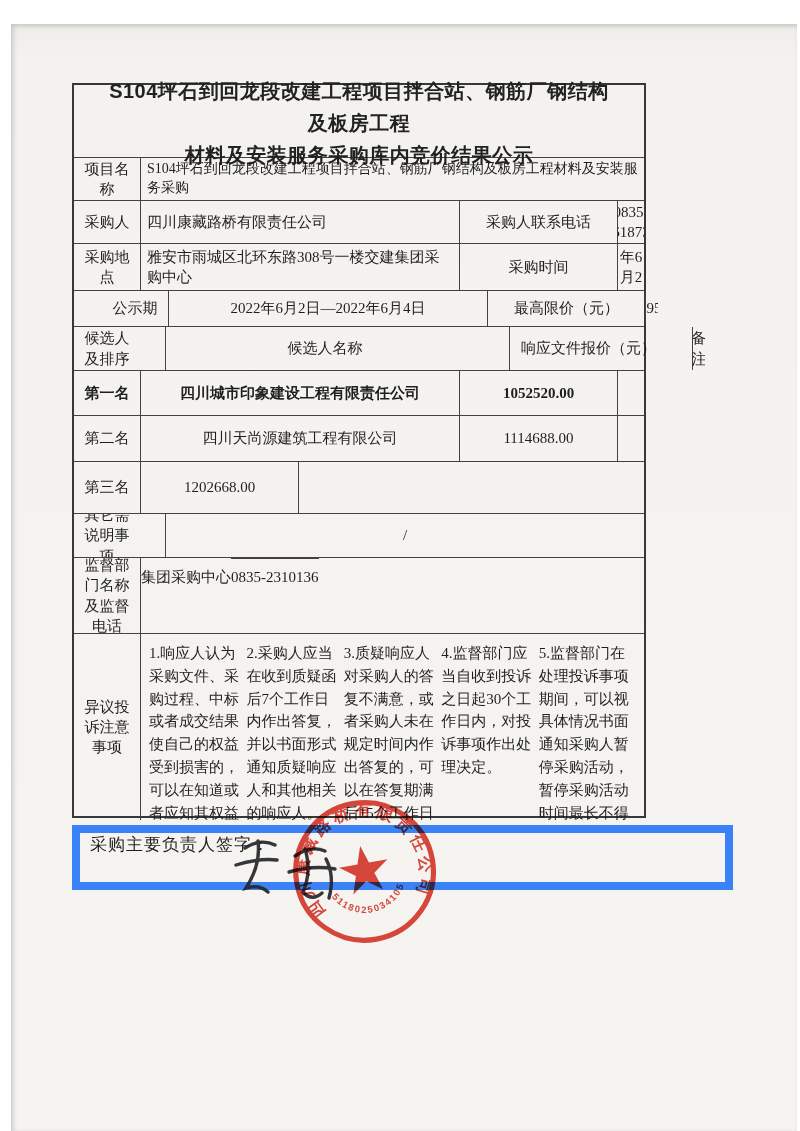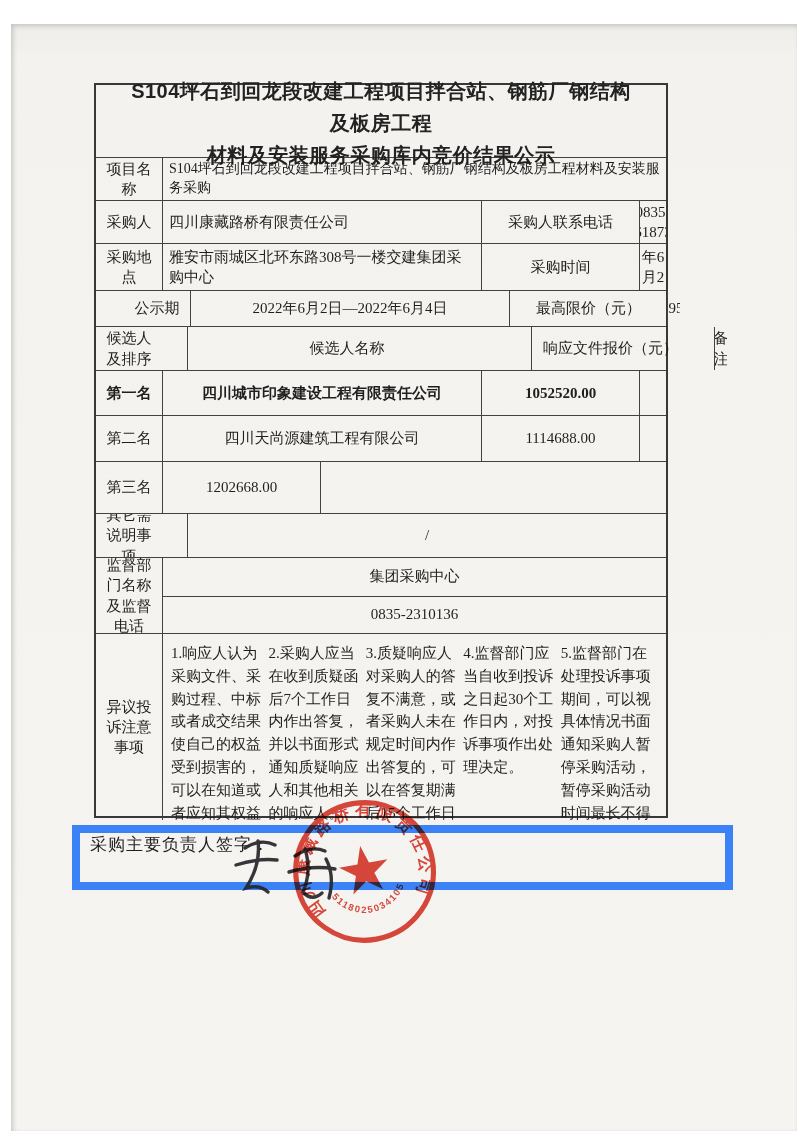--- a/index.html
+++ b/index.html
@@ -10,21 +10,21 @@
     font-family:"Liberation Serif","DejaVu Sans",serif;
     color:#1f1f1f;
   }
   .paper {
     position:absolute; left:11px; top:24px; right:3px; bottom:0;
     background:linear-gradient(180deg,#efede9 0%,#f4f2ee 3%,#f5f4f0 100%);
     box-shadow:inset 2px 2px 5px rgba(0,0,0,0.18);
   }
   .doc-table {
     position:absolute; left:72px; top:83px; width:574px; height:735px;
-    border:2px solid #383838; background:transparent; z-index:2;margin-left:22px;
+    border:2px solid #383838; background:transparent; z-index:2;
   }
   .row { display:flex; border-top:1.5px solid #424242; width:100%; }
   .row.first { border-top:none; }
   .c {
     border-left:1.5px solid #424242;
     display:flex; align-items:center; justify-content:center;
     text-align:center; padding:2px 6px; font-size:15px; line-height:1.35;
     overflow:hidden;
   }
   .c.nb { border-left:none; }
@@ -39,21 +39,21 @@
     padding:6px 30px 2px 30px;
   }
   .doc-title {
     font-family:"Liberation Sans","DejaVu Sans",sans-serif;
     font-weight:bold; font-size:20px; line-height:1.6; text-align:center;
     letter-spacing:0.5px; color:#222;
   }
   .h43 { height:43px; } .h47 { height:47px; } .h36 { height:36px;padding-left:28px; }
   .h44 { height:44px;gap:25px; } .h45 { height:45px;font-weight:bold; } .h46 { height:46px; }
   .h52 { height:52px; }
-  .sup-block { display:flex; flex-direction:column;text-align:center; }
+  .sup-block { display:flex; flex-direction:row;text-align:center; }
   .sup-sub { height:38px; display:flex; align-items:center; justify-content:center; font-size:15px; }
   .sup-sub + .sup-sub { border-top:1.5px solid #424242; }
   .obj-row { height:187px; }
   .obj-content {
     align-items:flex-start; padding:8px 8px 4px 8px;
     flex-direction:row; justify-content:flex-start; display:flex;
   }
   .obj-item { font-size:15px; line-height:1.52; text-align:left; width:100%; }
   .sig-box {
     position:absolute; left:72px; top:825px; width:661px; height:65px;

